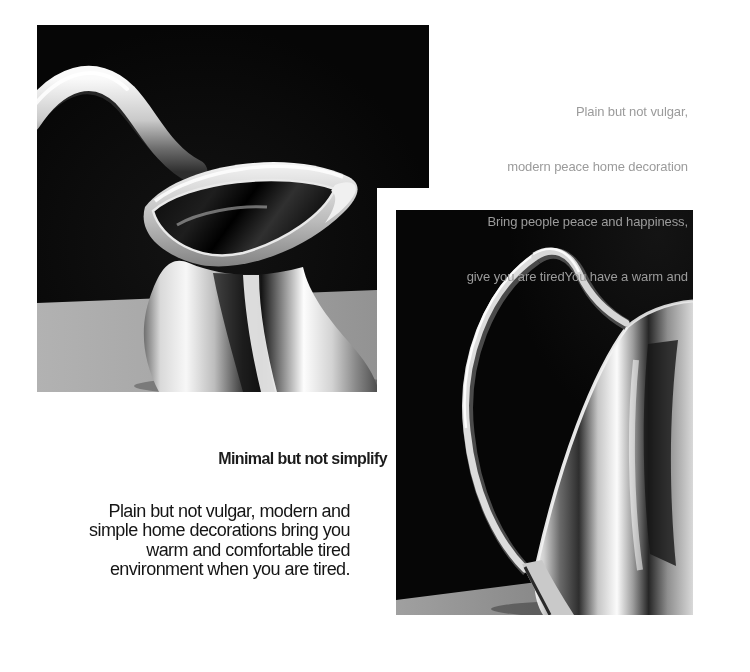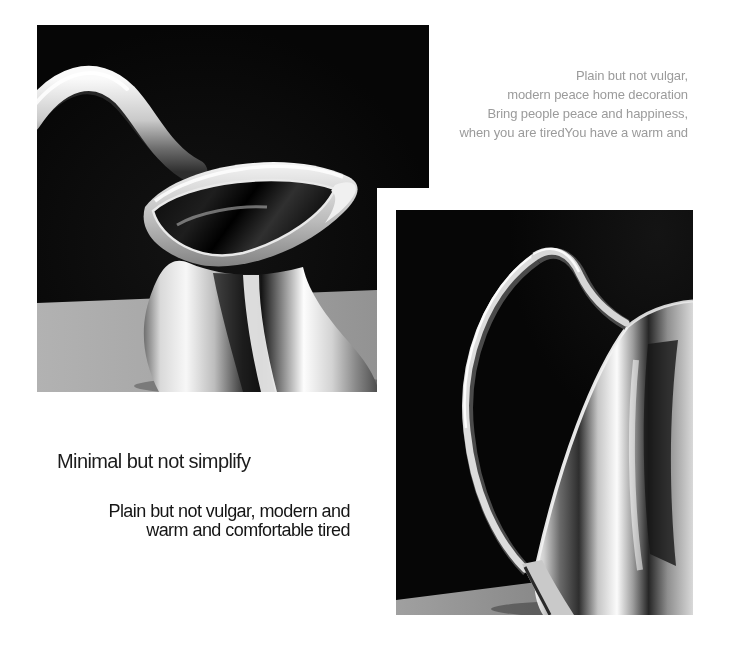--- a/index.html
+++ b/index.html
@@ -13,25 +13,25 @@
   #photo-main{left:37px;top:25px;width:392px;height:367px;display:block;}
   
   #detail-card{left:377px;top:188px;width:373px;height:445px;background:#ffffff;}
   #photo-detail{left:396px;top:210px;width:297px;height:405px;display:block;}
   
   .tagline{
     top:66px;left:448px;width:240px;
     text-align:right;color:#9b9b9b;
     font-size:13px;line-height:19px;letter-spacing:-0.1px;
   }
-  .tagline div{white-space:nowrap;}
+  .tagline div{white-space:nowrap;margin-top:36px;}
   
   .intro-heading{
-    top:450px;left:57px;width:330px;text-align:left;
-    color:#1c1c1c;font-size:20px;letter-spacing:-0.6px;font-weight:normal;
+    top:450px;left:57px;width:330px;text-align:right;
+    color:#1c1c1c;font-size:16px;letter-spacing:-0.6px;font-weight:bold;
     margin:0;
   }
   
   .intro-body{
     top:502px;left:50px;width:300px;
     color:#151515;font-size:18px;line-height:19.4px;letter-spacing:-0.55px;text-align:right;
   }
   .intro-body div{white-space:nowrap;}
 </style>
 </head>
@@ -148,21 +148,23 @@
     <path d="M137,44 C156,33 173,40 183,62" stroke="#ffffff" stroke-width="2.5" fill="none" opacity="0.9"></path>
     <path d="M126,354 C134,371 144,389 152,405 L178,405 C166,386 154,366 146,350 Z" fill="#c9c9c9"></path>
     <path d="M129,357 C138,375 147,391 154,405" stroke="#2a2a2a" stroke-width="3" fill="none"></path>
   </g>
 </svg>
 
 <div class="abs tagline">
   <div>Plain but not vulgar,</div>
   <div>modern peace home decoration</div>
   <div>Bring people peace and happiness,</div>
-  <div>when you are tiredYou have a warm and</div>
+  <div>give you are tiredYou have a warm and</div>
 </div>
 
 <h2 class="abs intro-heading">Minimal but not simplify</h2>
 
 <div class="abs intro-body">
   <div>Plain but not vulgar, modern and</div>
+  <div>simple home decorations bring you</div>
   <div>warm and comfortable tired</div>
+  <div>environment when you are tired.</div>
 </div>
 
 </body></html>

